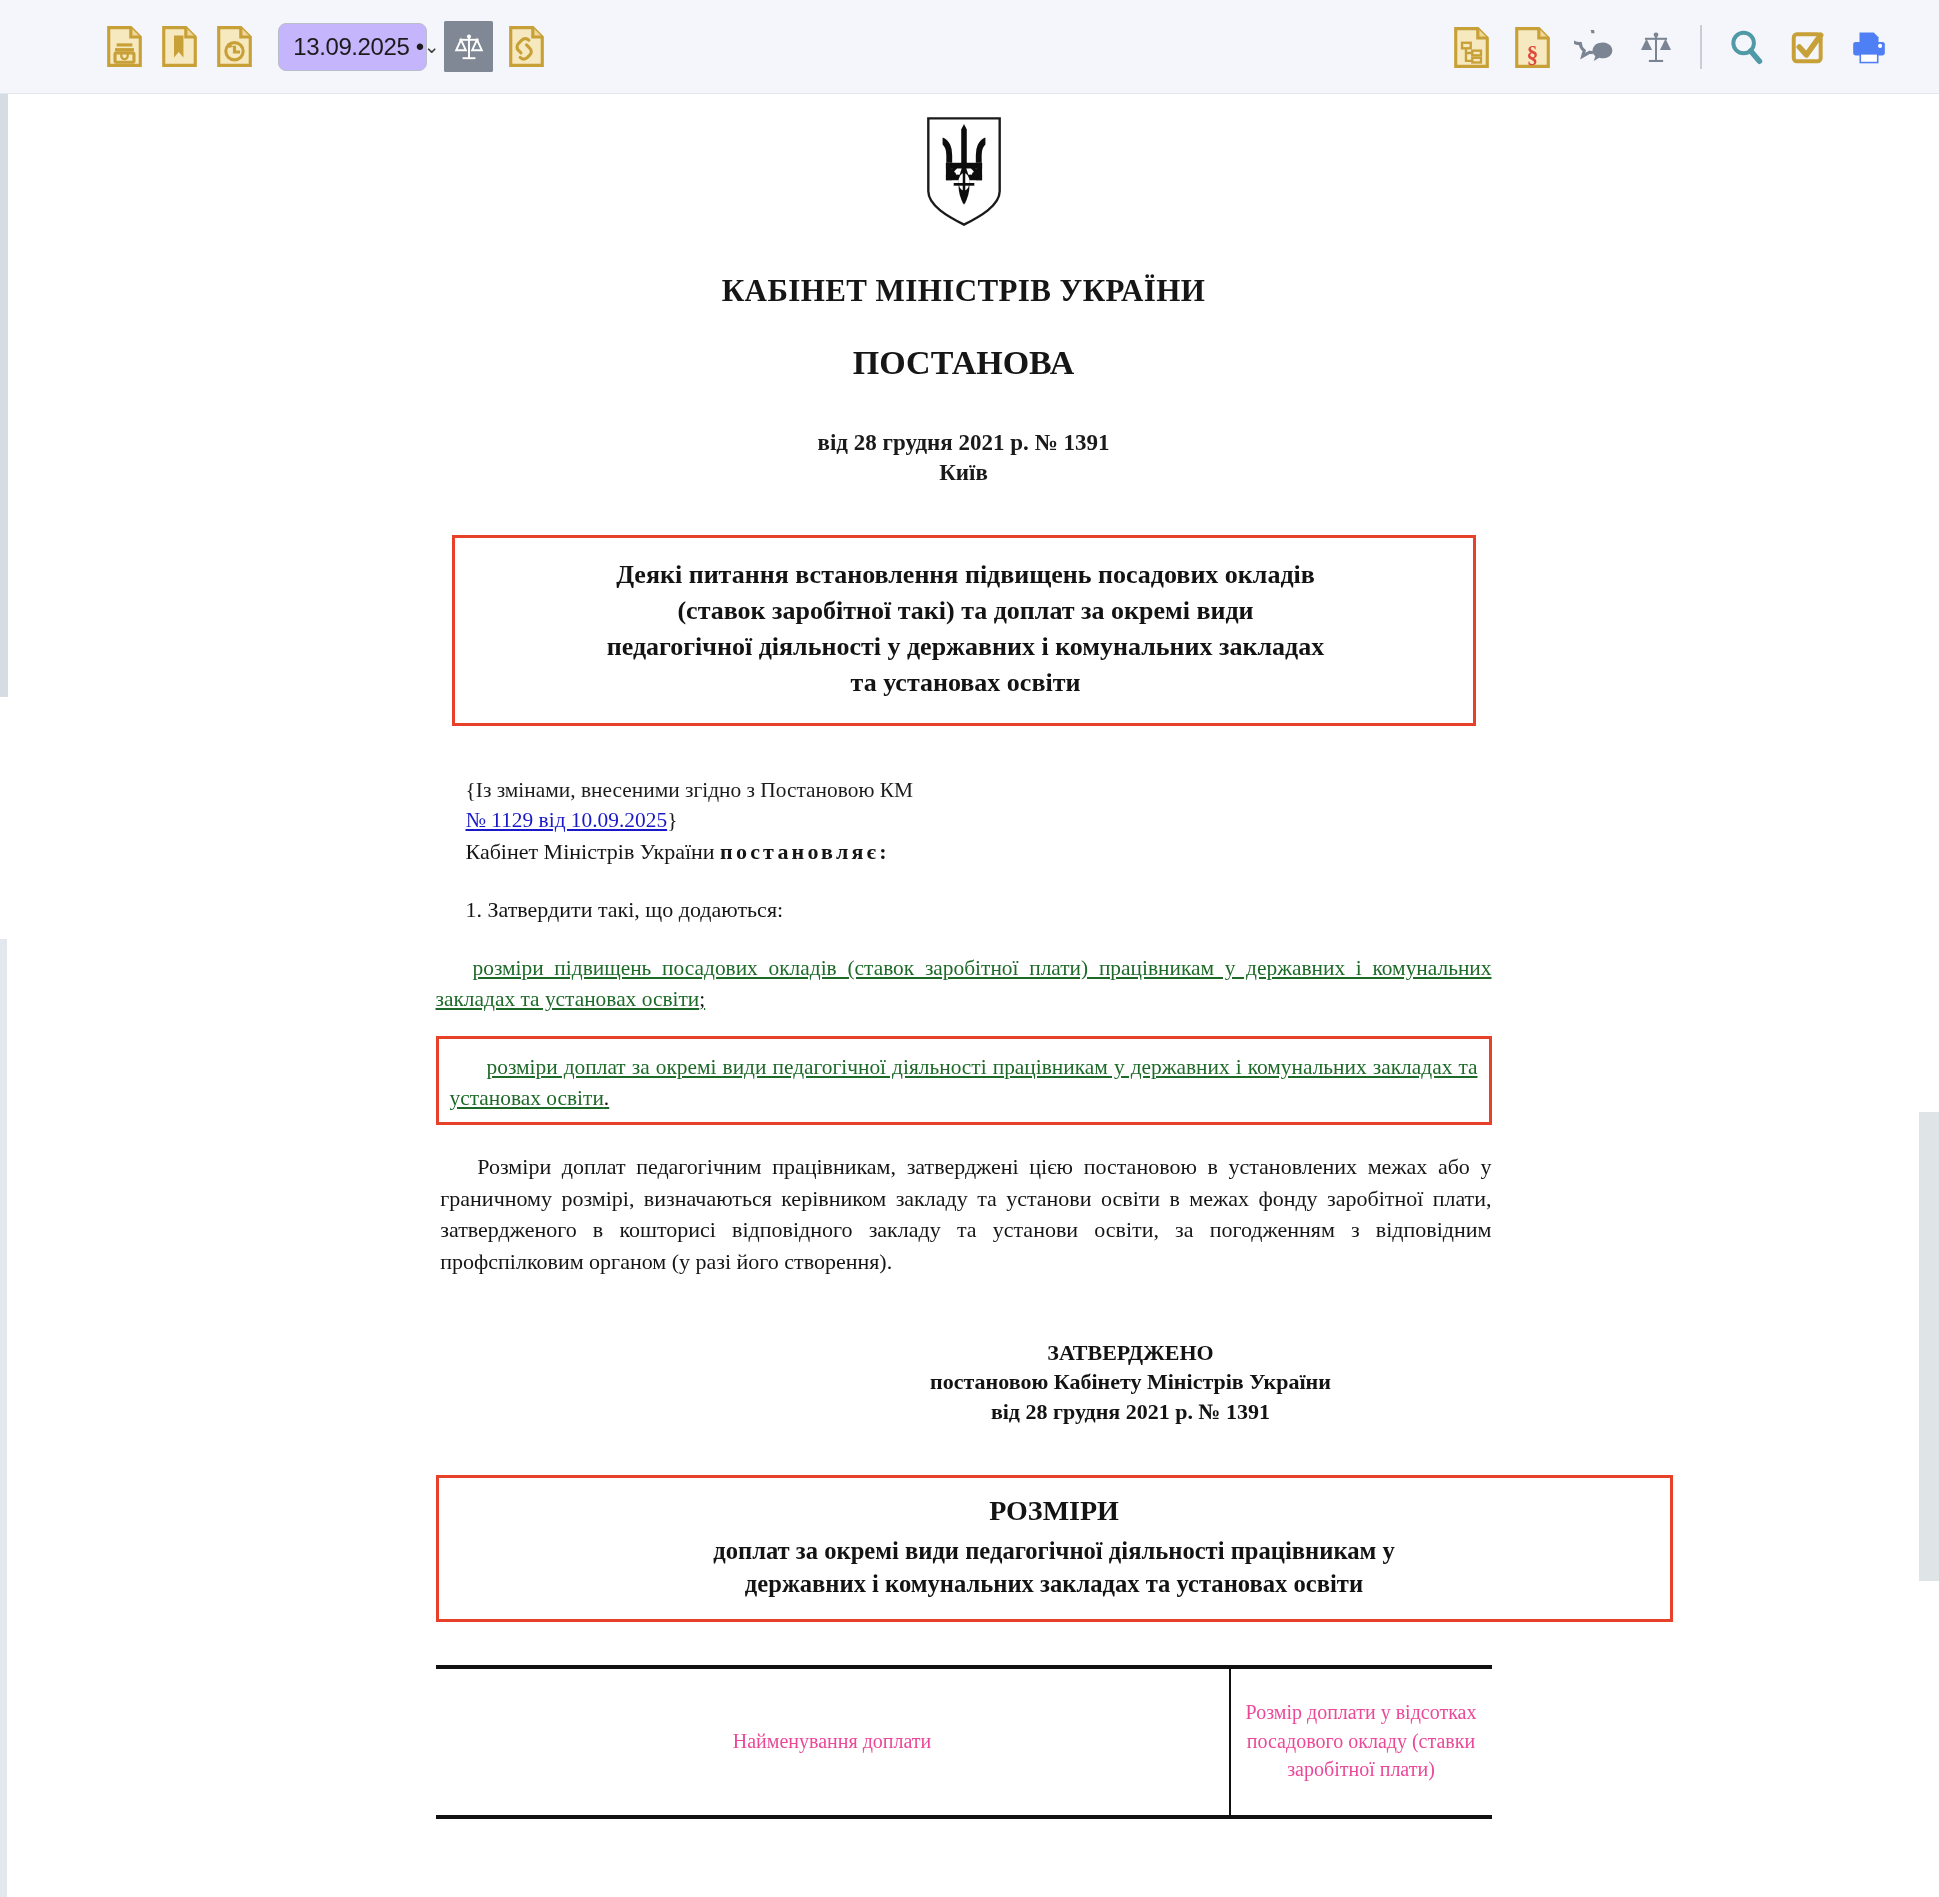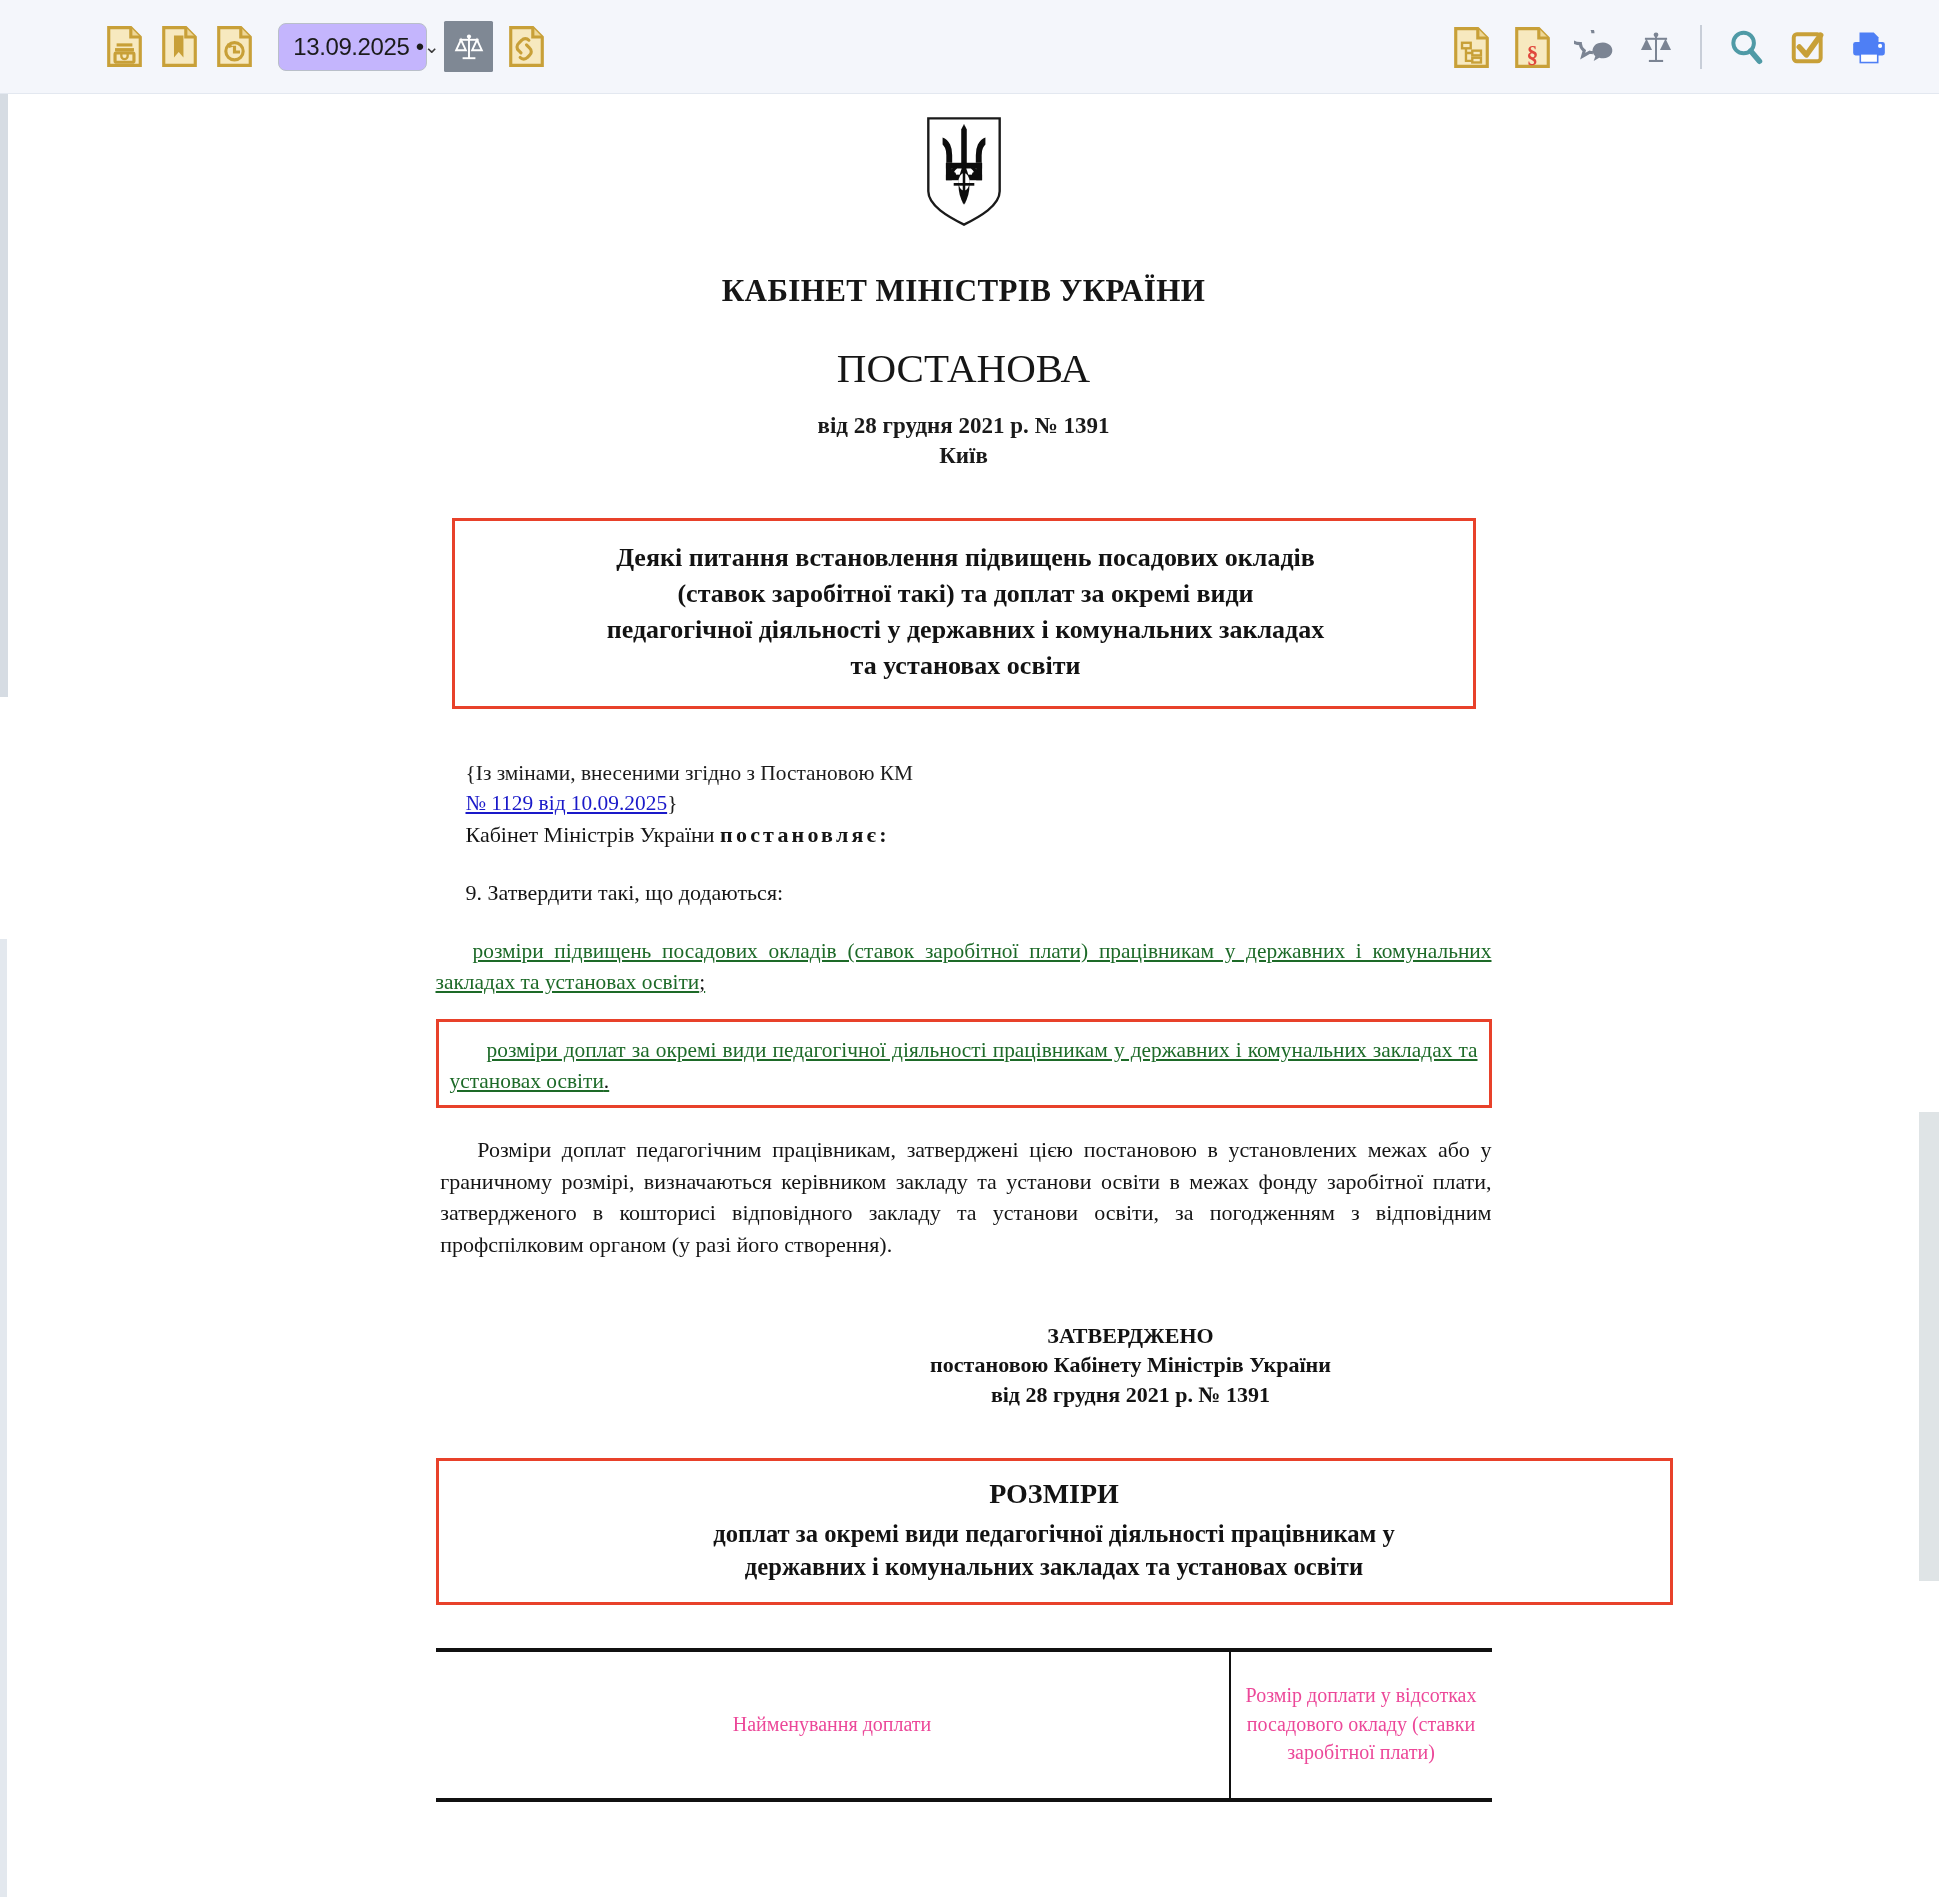--- a/index.html
+++ b/index.html
@@ -99,23 +99,23 @@
 
   .org-title {
     text-align: center;
     font-size: 31px; font-weight: bold;
     letter-spacing: 0.4px;
     color: #161616;
     margin-bottom: 35px;
   }
   .doc-type {
     text-align: center;
-    font-size: 41px; font-weight: normal;
+    font-size: 34px; font-weight: bold;
     color: #161616;
-    margin-bottom: 19px;
+    margin-bottom: 46px;
   }
   .doc-ref {
     text-align: center; font-size: 23px; font-weight: bold;
     color: #1a1a1a; line-height: 1.28;
   }
 
   
   .redbox {
     border: 3.2px solid #e8412a;
     margin: 48px auto 0 auto;
@@ -398,21 +398,21 @@
 
   <div class="amend">
     <span>{Із змінами, внесеними згідно з Постановою КМ</span><br>
     <a href="#">№ 1129 від 10.09.2025</a><span>}</span>
   </div>
 
   <div class="para">
     <span>Кабінет Міністрів України </span><span class="sp">постановляє:</span>
   </div>
 
-  <div class="para-item">9. Затвердити такі, що додаються:</div>
+  <div class="para-item">1. Затвердити такі, що додаються:</div>
 
   <a class="greenlink" href="#"><span>розміри підвищень посадових окладів (ставок заробітної плати) працівникам у державних і комунальних закладах та установах освіти</span><span class="tail">;</span></a>
 
   <div class="greenbox">
     <a class="greenlink" href="#"><span>розміри доплат за окремі види педагогічної діяльності працівникам у державних і комунальних закладах та установах освіти</span><span class="tail">.</span></a>
   </div>
 
   <div class="body-para">Розміри доплат педагогічним працівникам, затверджені цією постановою в установлених межах або у граничному розмірі, визначаються керівником закладу та установи освіти в межах фонду заробітної плати, затвердженого в кошторисі відповідного закладу та установи освіти, за погодженням з відповідним профспілковим органом (у разі його створення).</div>
 
   <div class="approved">

